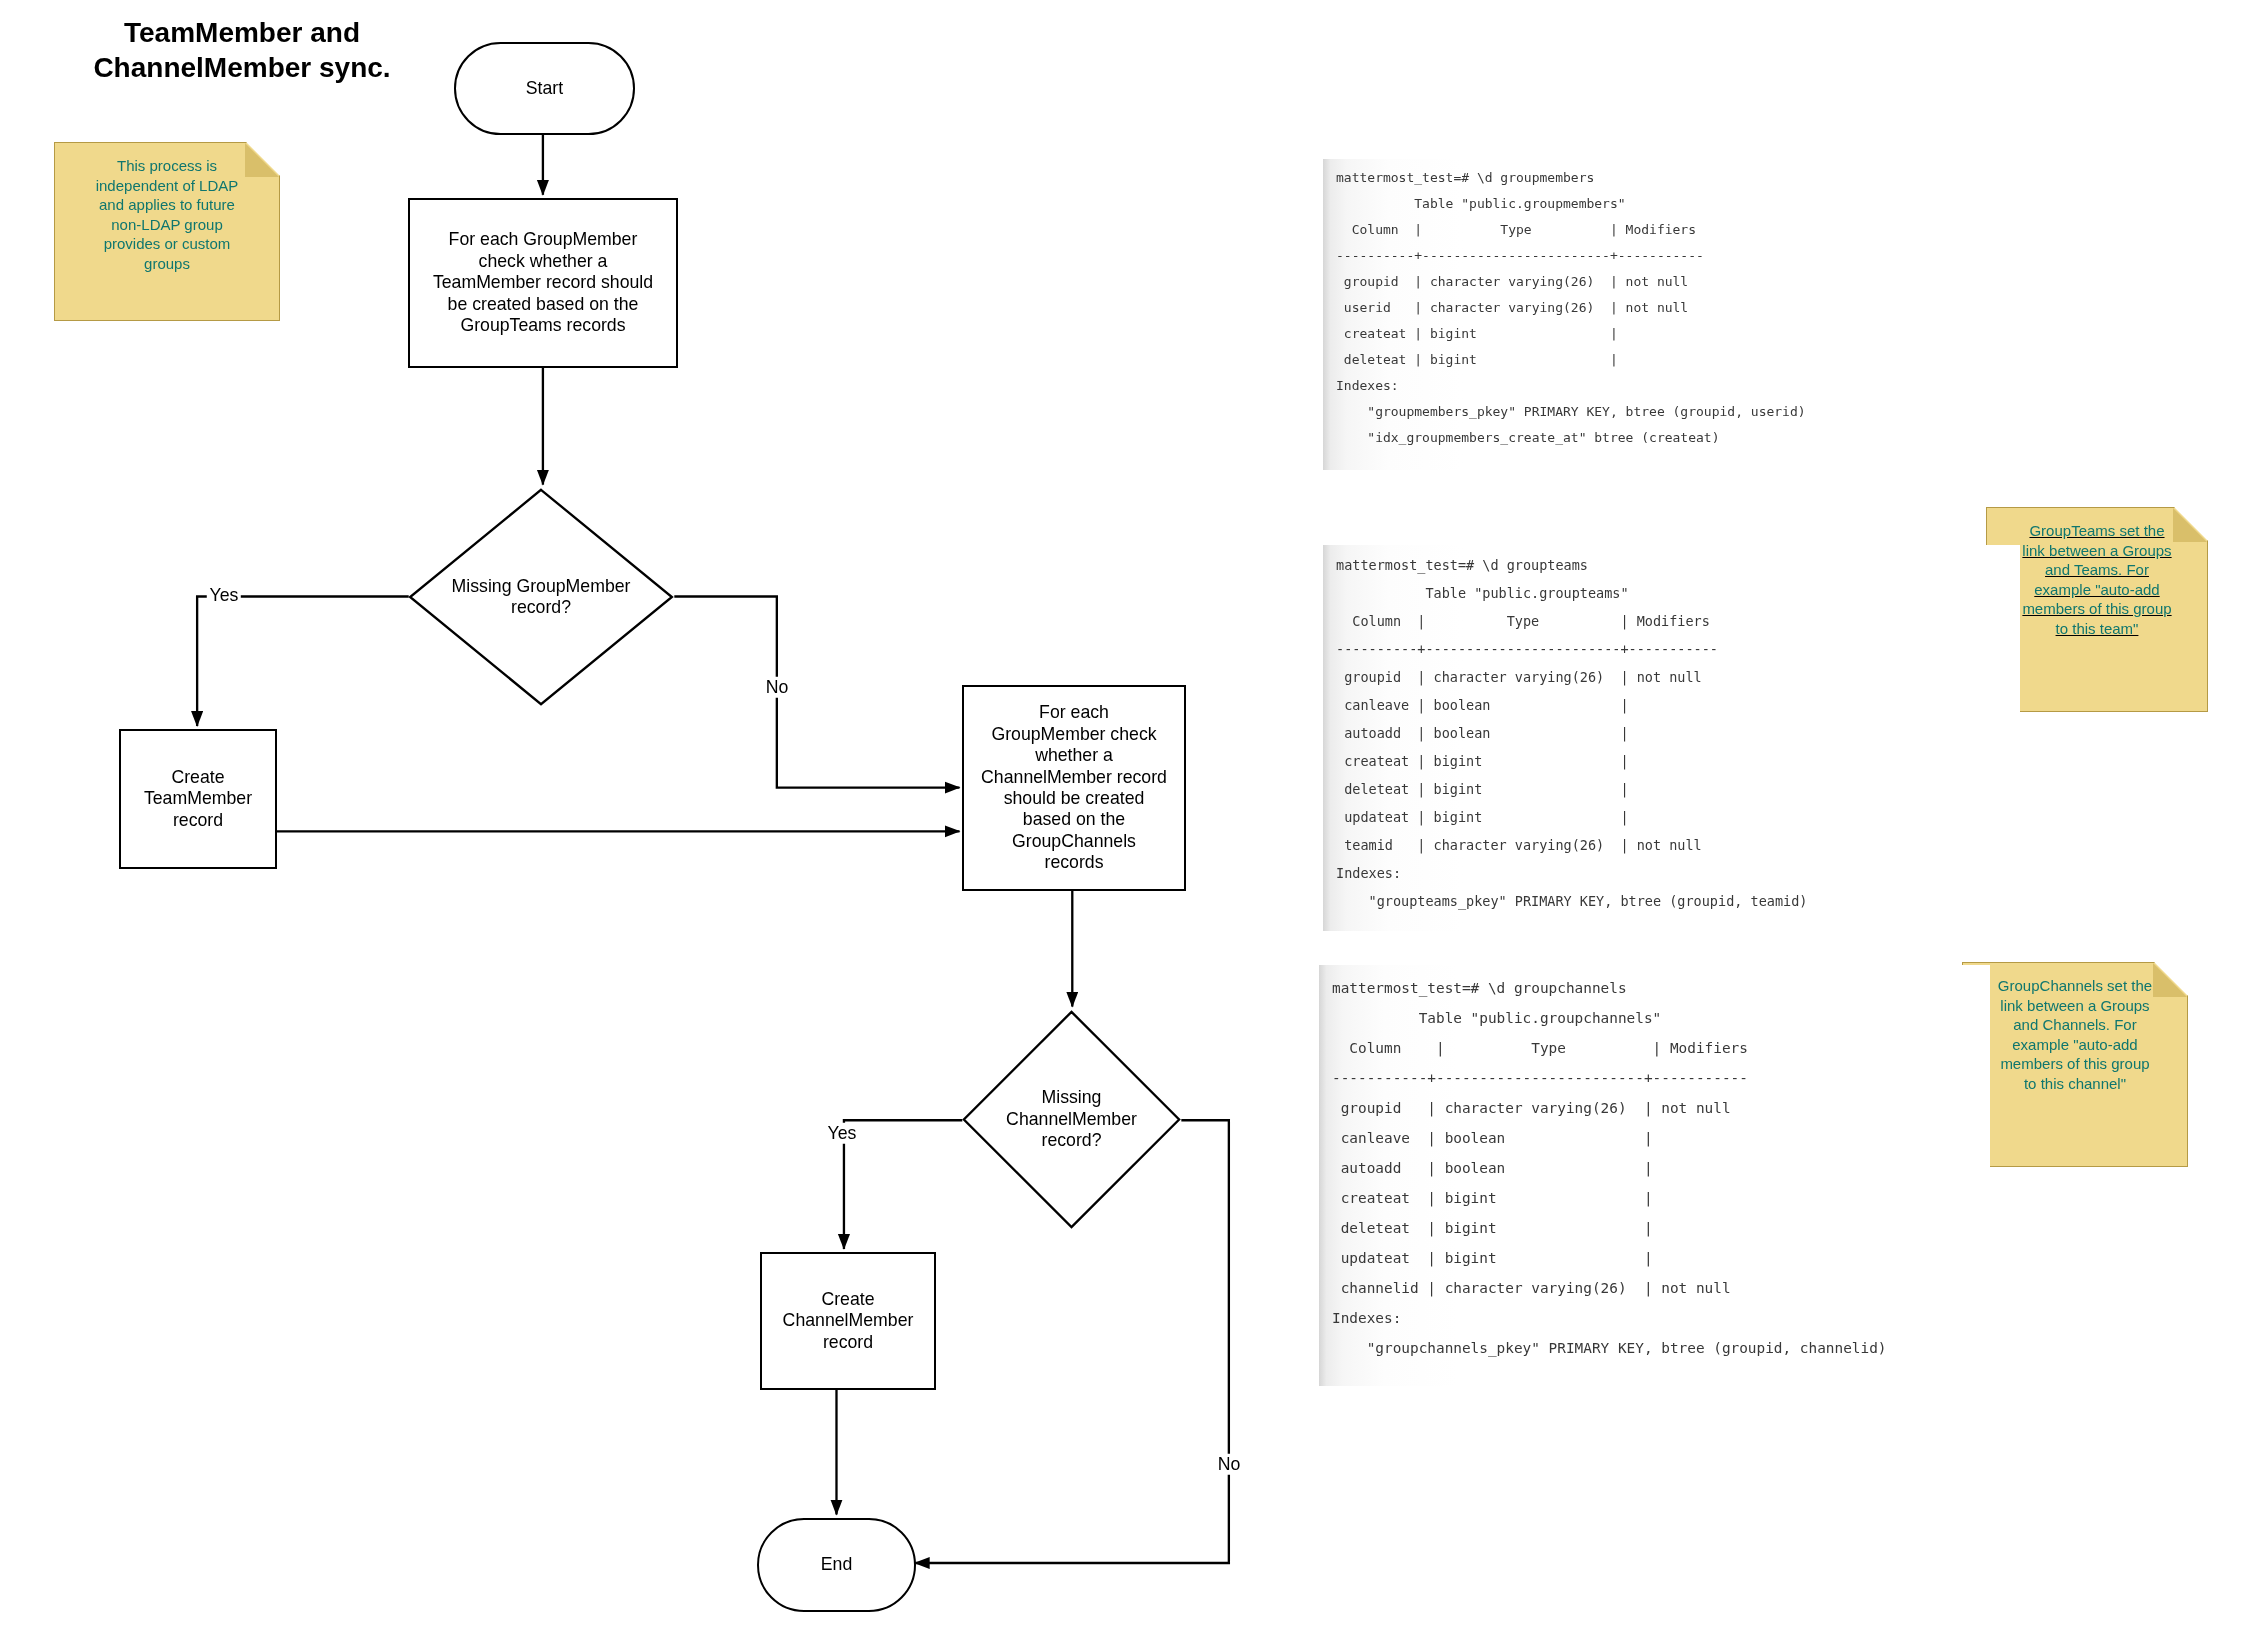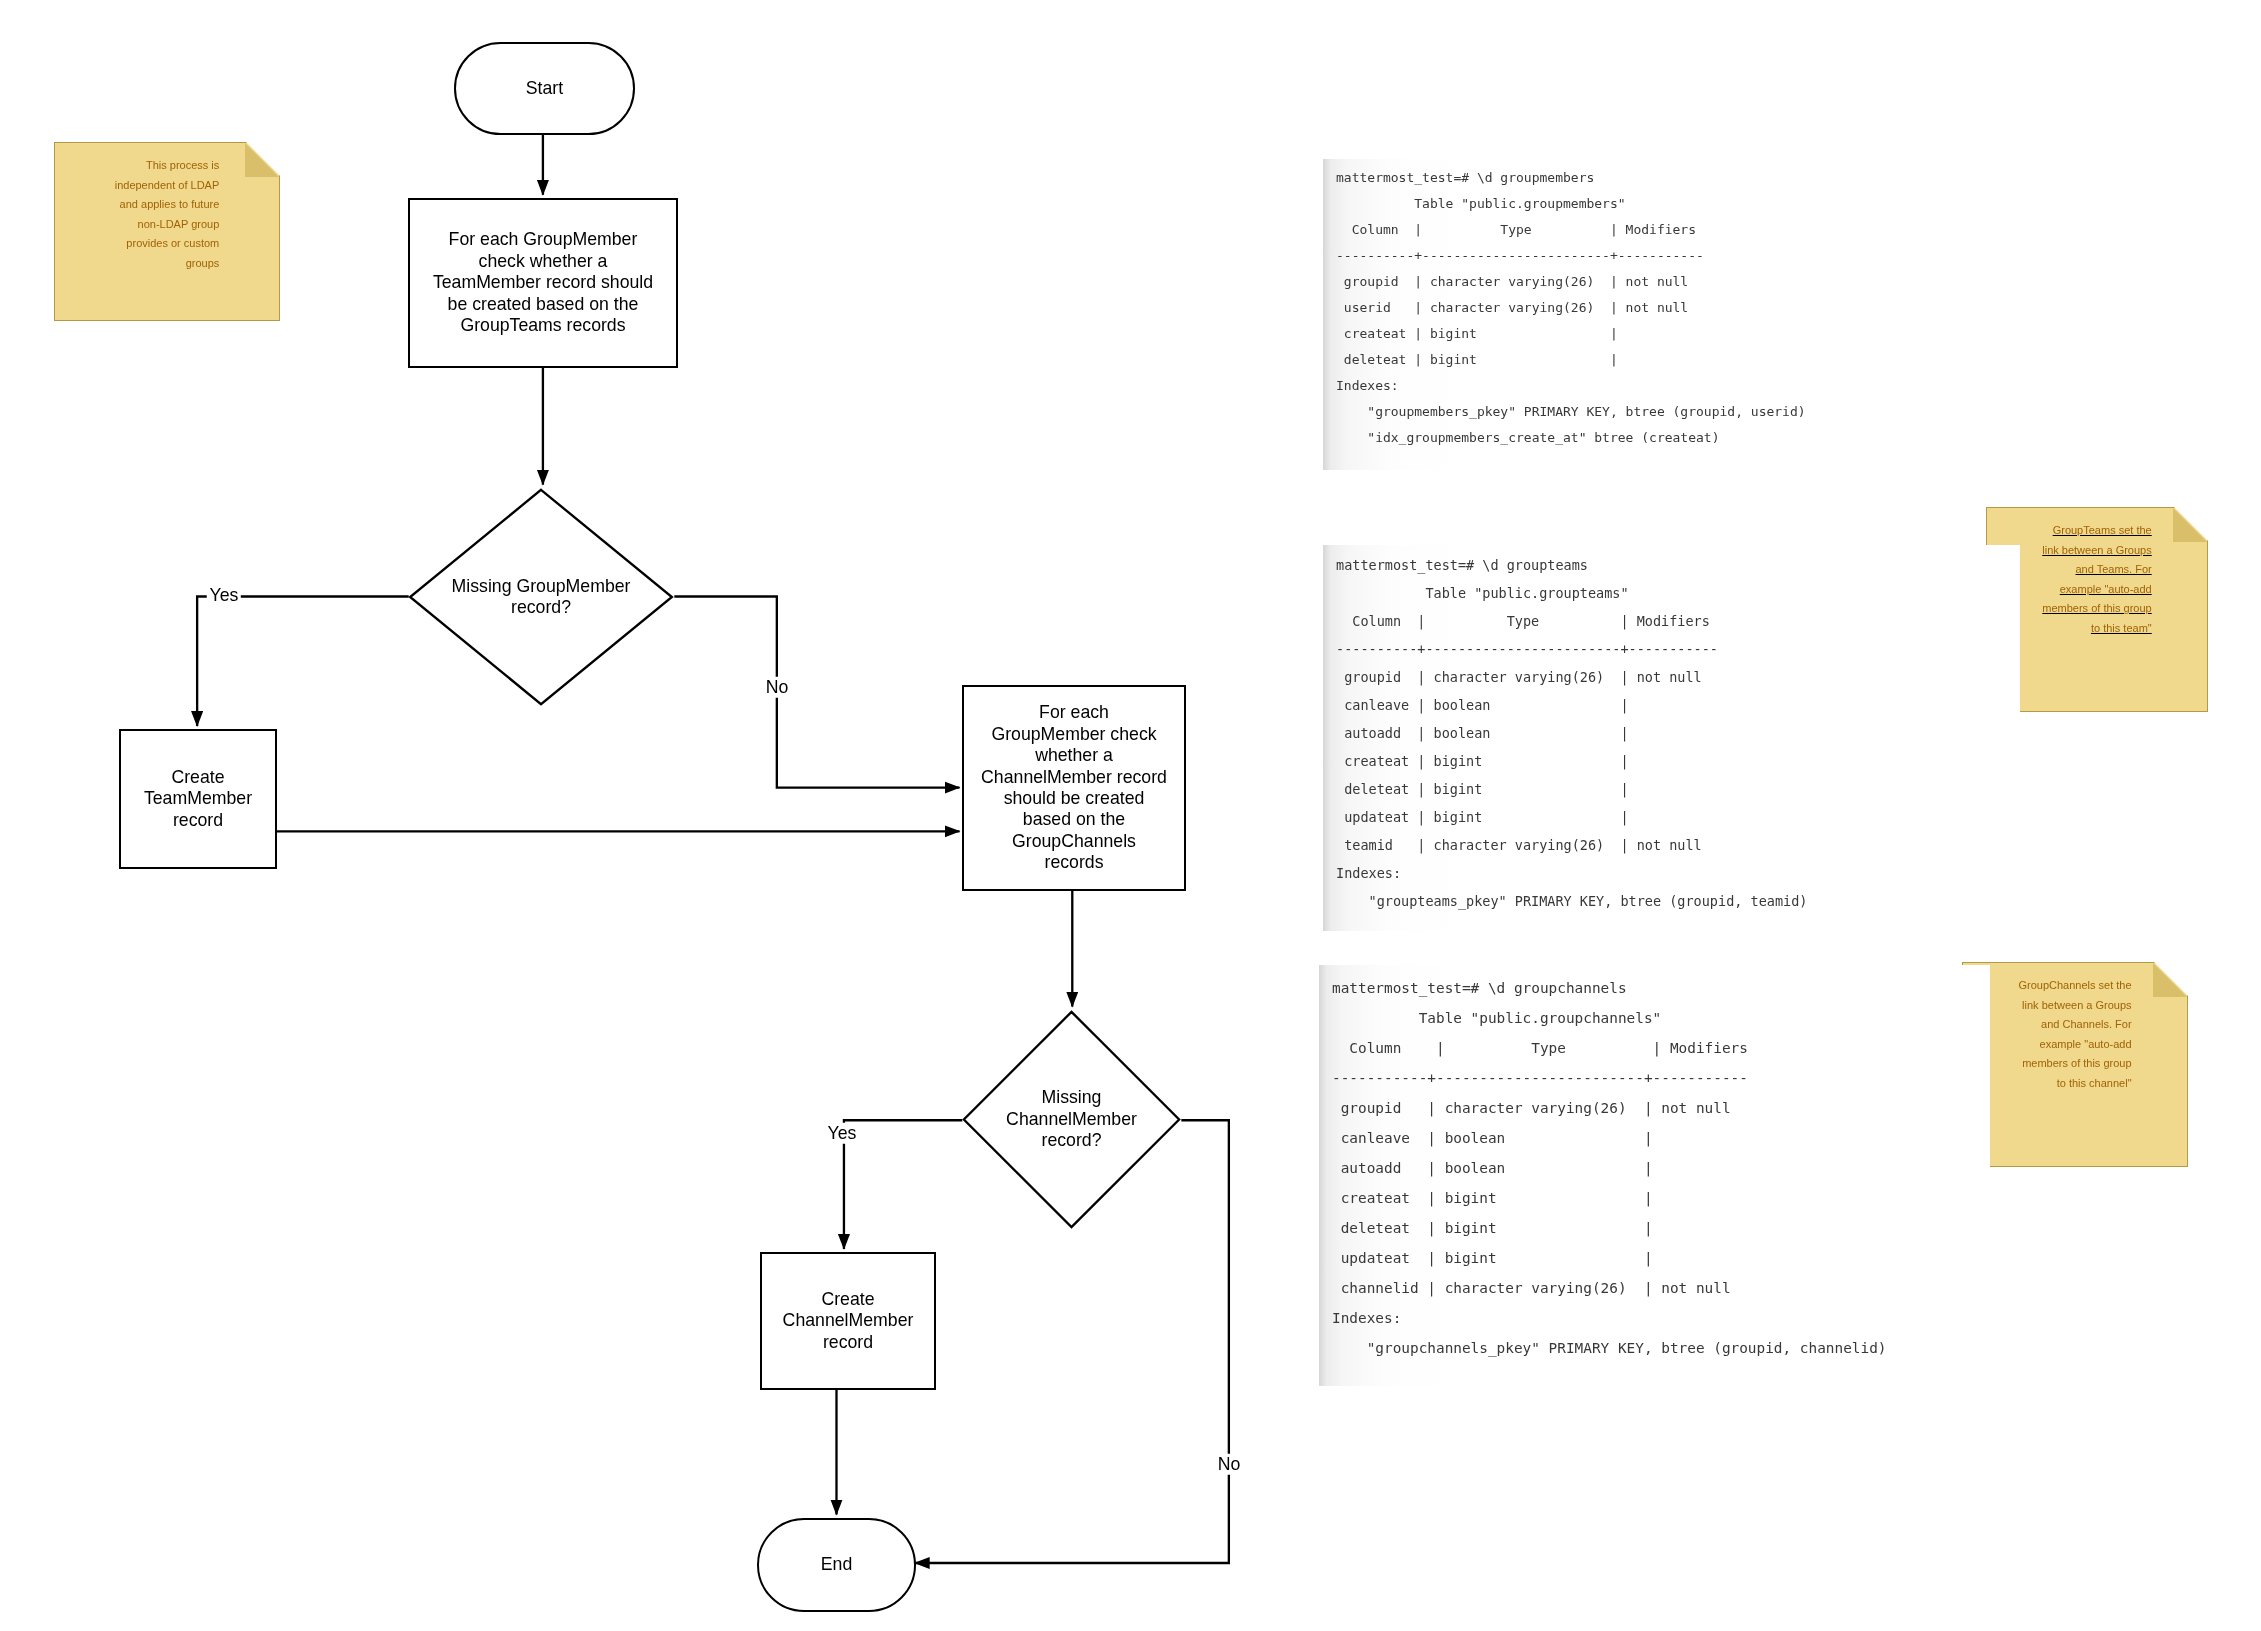--- a/index.html
+++ b/index.html
@@ -15,22 +15,22 @@
          display:flex;align-items:center;justify-content:center;text-align:center;}
   .edge-label{position:absolute;z-index:3;background:#ffffff;padding:0 2.8px;
          font-size:17.7px;line-height:20.5px;transform:translate(-50%,-50%);}
   .title{position:absolute;left:37px;top:15px;width:410px;text-align:center;z-index:2;
          font-size:28px;line-height:35px;font-weight:bold;white-space:pre-line;}
   .note{position:absolute;z-index:2;background:#f0d98c;border:1.9px solid #b59a45;
         clip-path:polygon(0 0,calc(100% - 34px) 0,100% 34px,100% 100%,0 100%);
         display:flex;align-items:flex-start;justify-content:center;}
   .note .fold{position:absolute;top:0;right:0;width:34px;height:34px;background:#d9bf6a;
         clip-path:polygon(0 0,100% 100%,0 100%);}
-  .note-text{white-space:pre-line;text-align:right;font-size:11px;line-height:19.6px;
-        padding:13px 7.5px 0 7.5px;color:#a16207;}
+  .note-text{white-space:pre-line;text-align:center;font-size:15px;line-height:19.6px;
+        padding:13px 7.5px 0 7.5px;color:#0f766e;}
   pre.term{position:absolute;z-index:2;margin:12px;color:#383838;
         font-family:"DejaVu Sans Mono",monospace;
         background:linear-gradient(90deg,#d6d6d6 0px,#ececec 7.5px,#f6f6f6 24px,#fdfdfd 65px,#ffffff 140px);}
   #term-groupmembers{left:1311px;top:147px;width:690px;height:300px;
         font-size:13px;line-height:26px;padding:5.6px 13px;}
   #term-groupteams{left:1311px;top:533px;width:671px;height:375px;
         font-size:13.5px;line-height:28px;padding:5.6px 13px;}
   #term-groupchannels{left:1307px;top:953px;width:645px;height:406px;
         font-size:14.4px;line-height:30px;padding:7.5px 13px;}
   
@@ -67,20 +67,22 @@
       <polyline points="438,640 211,640 211,779" marker-end="url(#arr)"></polyline>
       <polyline points="723,640 833,640 833,845 1029,845" marker-end="url(#arr)"></polyline>
       <polyline points="293,892 1029,892" marker-end="url(#arr)"></polyline>
       <polyline points="1150,952 1150,1080" marker-end="url(#arr)"></polyline>
       <polyline points="1032,1202 905,1202 905,1340" marker-end="url(#arr)"></polyline>
       <polyline points="897,1487 897,1625" marker-end="url(#arr)"></polyline>
       <polyline points="1267,1202 1318,1202 1318,1677 981,1677" marker-end="url(#arr)"></polyline>
     </g>
   </svg>
 
+  <div class="title">TeamMember and
+ChannelMember sync.</div>
 
   <div class="note" id="note-process">
     <span class="fold"></span>
     <div class="note-text">This process is
 independent of LDAP
 and applies to future
 non-LDAP group
 provides or custom
 groups</div>
   </div>

